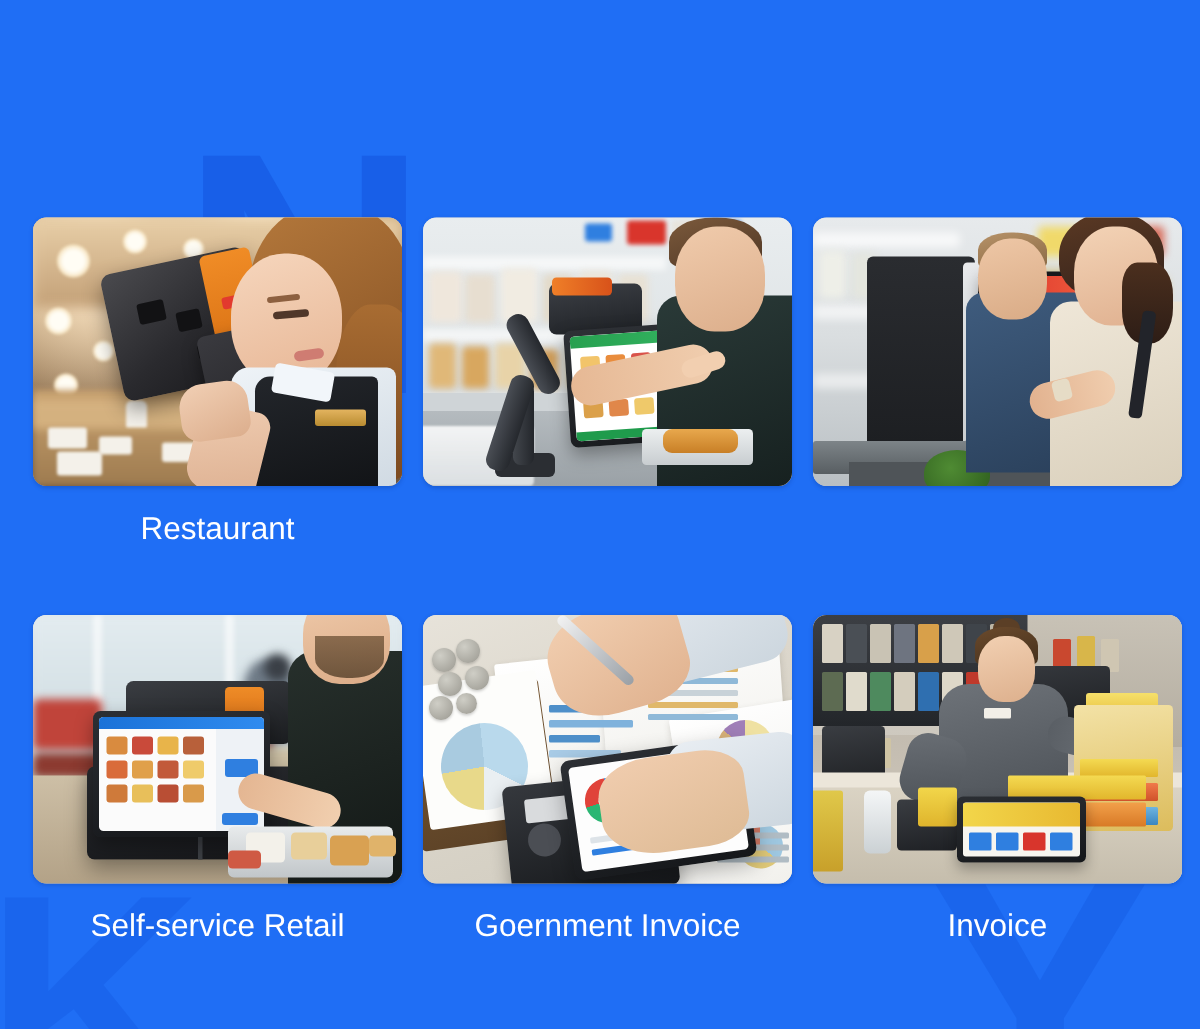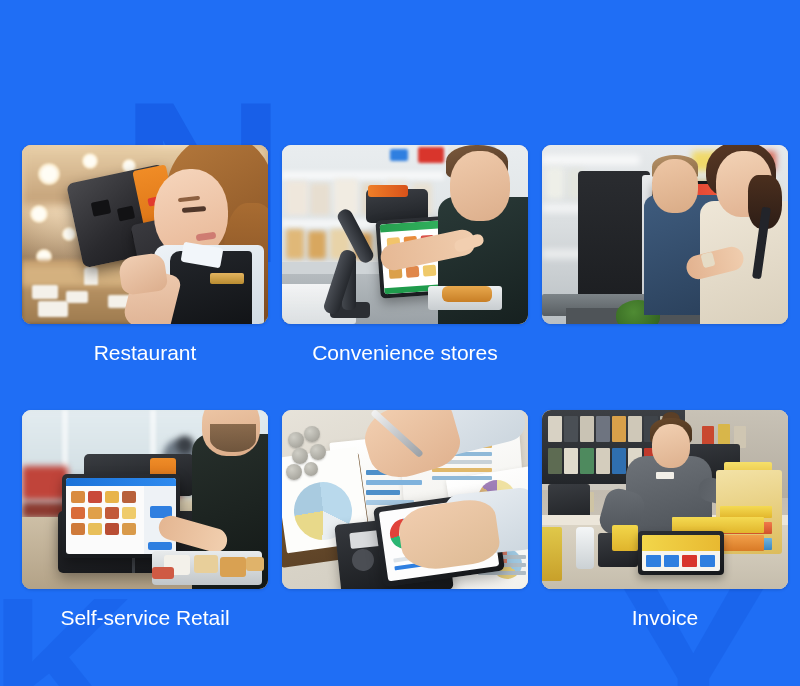--- a/index.html
+++ b/index.html
@@ -363,21 +363,20 @@
           </div>
           <div class="sh s2-man-body"></div>
           <div class="sh s2-man-hair"></div>
           <div class="sh s2-man-head"></div>
           <div class="sh s2-man-arm"></div>
           <div class="sh s2-finger"></div>
           <div class="sh s2-tray"></div>
           <div class="sh s2-food"></div>
         </div>
       </div>
-      <div class="caption">Convenience stores</div>
     </div>
 
     <div class="cell">
       <div class="thumb">
         <div class="scene">
           <div class="sh s3-bg"></div>
           <div class="sh s3-blur" style="left:0;top:10px;width:40%;height:10px;background:rgba(255,255,255,.7);"></div>
           <div class="sh s3-blur" style="left:0;top:58px;width:36%;height:10px;background:rgba(255,255,255,.6);"></div>
           <div class="sh s3-blur" style="left:0;top:104px;width:32%;height:10px;background:rgba(255,255,255,.55);"></div>
           <div class="sh s3-blur" style="left:4px;top:22px;width:18px;height:32px;background:#eeefe8;"></div>
@@ -530,20 +529,21 @@
             <div class="sh s5-bar" style="left:46px;top:12px;width:22px;height:4px;background:#cfd8de;"></div>
             <div class="sh s5-bar" style="left:46px;top:20px;width:30px;height:4px;background:#2bb673;"></div>
             <div class="sh s5-bar" style="left:46px;top:28px;width:18px;height:4px;background:#e0433a;"></div>
             <div class="sh s5-bar" style="left:8px;top:48px;width:40px;height:4px;background:#dde3e8;"></div>
             <div class="sh s5-bar" style="left:8px;top:56px;width:56px;height:4px;background:#2f7fe0;"></div>
           </div>
           <div class="sh s5-sleeve2"></div>
           <div class="sh s5-hand2"></div>
         </div>
       </div>
+      <div class="caption">Goernment Invoice</div>
     </div>
 
     <div class="cell">
       <div class="thumb">
         <div class="scene">
           <div class="sh s6-bg"></div>
           <div class="sh s6-rack"></div>
           <div class="sh s6-pack" style="left:6px;top:6px;width:14px;height:26px;background:#d8d2c4;"></div>
           <div class="sh s6-pack" style="left:22px;top:6px;width:14px;height:26px;background:#4a4f55;"></div>
           <div class="sh s6-pack" style="left:38px;top:6px;width:14px;height:26px;background:#c9c3b4;"></div>

